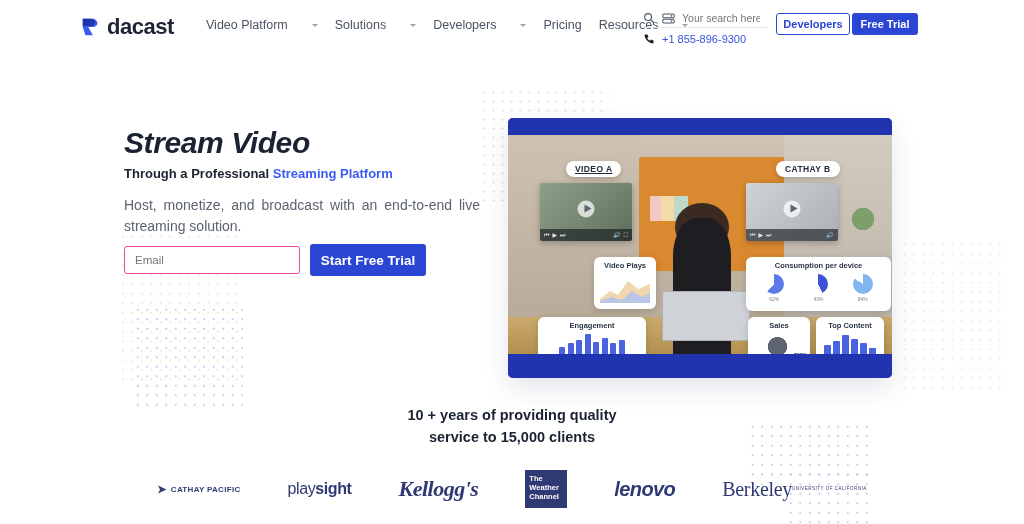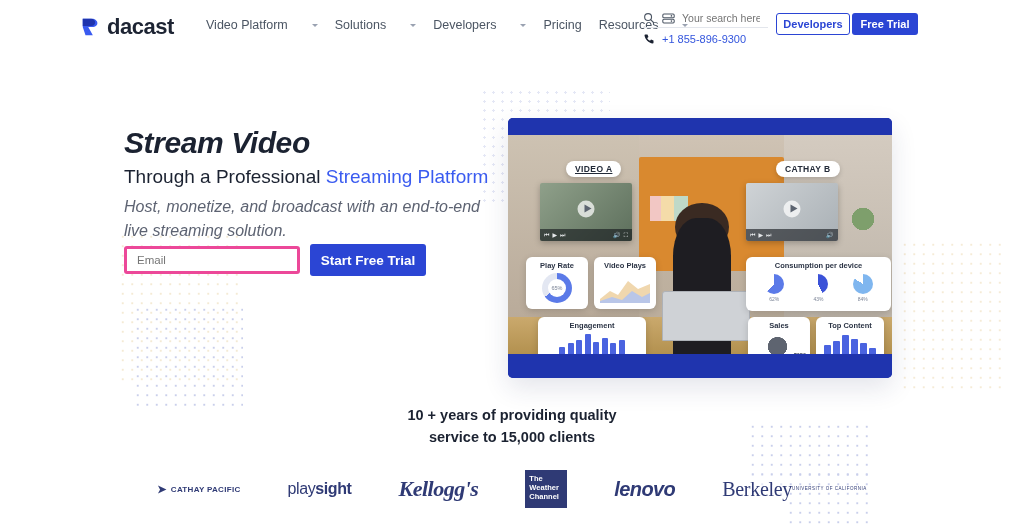--- a/index.html
+++ b/index.html
@@ -46,27 +46,27 @@
     font-size: 11px; font-weight: 700; cursor: pointer; font-family: "Liberation Sans", sans-serif; }
   .btn-freetrial { position: absolute; left: 852px; top: 13px; width: 66px; height: 22px;
     border: none; border-radius: 3px; color: #fff; background: #2b45d4;
     font-size: 11px; font-weight: 700; cursor: pointer; font-family: "Liberation Sans", sans-serif; }
 
   
   .hero-title { position: absolute; left: 124px; top: 126px; font-size: 30px; font-weight: 700;
                 color: #1b2231; letter-spacing: -0.4px; font-style: italic; }
   .title-underlay { position: absolute; left: 122px; top: 147px; width: 190px; height: 13px;
                     background: #edf0fb; z-index: -1; }
-  .hero-sub { position: absolute; left: 124px; top: 166px; font-size: 19px; font-weight: 400; color: #1b2231; }
+  .hero-sub { position: absolute; left: 124px; top: 166px; font-size: 13px; font-weight: 700; color: #1b2231; }
   .hero-sub .accent { color: #3a5bf0; }
-  .hero-desc { position: absolute; left: 124px; top: 195px; width: 356px; font-size: 16px;
-               color: #5d6372; line-height: 1.5; text-align: justify; font-style: italic; }
+  .hero-desc { position: absolute; left: 124px; top: 195px; width: 356px; font-size: 14px;
+               color: #5d6372; line-height: 1.5; text-align: justify; }
 
   .email-input { position: absolute; left: 124px; top: 246px; width: 176px; height: 28px;
-    border: 3px solid #ec4899; border-radius: 3px; background: #fff; padding: 0 10px;
+    border: 1px solid #ec4899; border-radius: 3px; background: #fff; padding: 0 10px;
     font-size: 11.5px; color: #a8adb8; outline: none; font-family: "Liberation Sans", sans-serif; }
   .btn-start { position: absolute; left: 310px; top: 244px; width: 116px; height: 32px;
     border: none; border-radius: 3px; background: #2b45d4; color: #fff; font-size: 13.5px;
     font-weight: 700; cursor: pointer; font-family: "Liberation Sans", sans-serif; }
 
   
   .video-card { position: absolute; left: 508px; top: 118px; width: 384px; height: 260px;
     background: #1f34ae; border-radius: 5px; overflow: hidden;
     box-shadow: 0 10px 26px rgba(30,40,90,.12); }
   .video-bar-top { position: absolute; left: 0; top: 0; width: 100%; height: 17px; background: #1f34ae; }
@@ -274,26 +274,20 @@
         <div class="mini-play"></div>
         <div class="mini-ctrl">
           <span class="ctl">⏮</span>
           <span class="ctl">▶</span>
           <span class="ctl">⏭</span>
           <span style="flex:1"></span>
           <span class="ctl">🔊</span>
         </div>
       </div>
 
-      <div class="stat-card sc-playrate">
-        <div class="stat-title">Play Rate</div>
-        <div class="donut">
-          <div class="donut-val">65%</div>
-        </div>
-      </div>
 
       <div class="stat-card sc-videoplays">
         <div class="stat-title">Video Plays</div>
         <svg width="50" height="30" viewBox="0 0 50 30" style="display:block;margin:3px auto 0">
           <path d="M0 26 L10 18 L18 22 L28 8 L38 16 L50 11 L50 30 L0 30 Z" fill="#f0d7ae"></path>
           <path d="M0 28 L12 24 L22 27 L32 18 L42 24 L50 20 L50 30 L0 30 Z" fill="#b9c6e8"></path>
         </svg>
       </div>
 
       <div class="stat-card sc-engagement">

